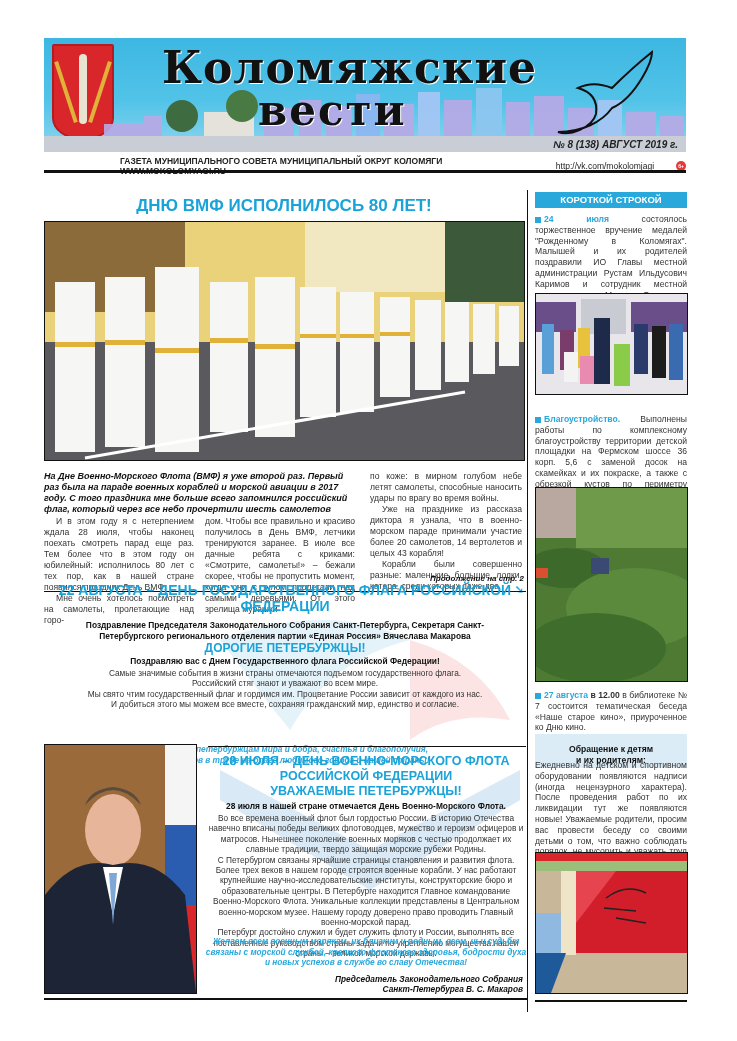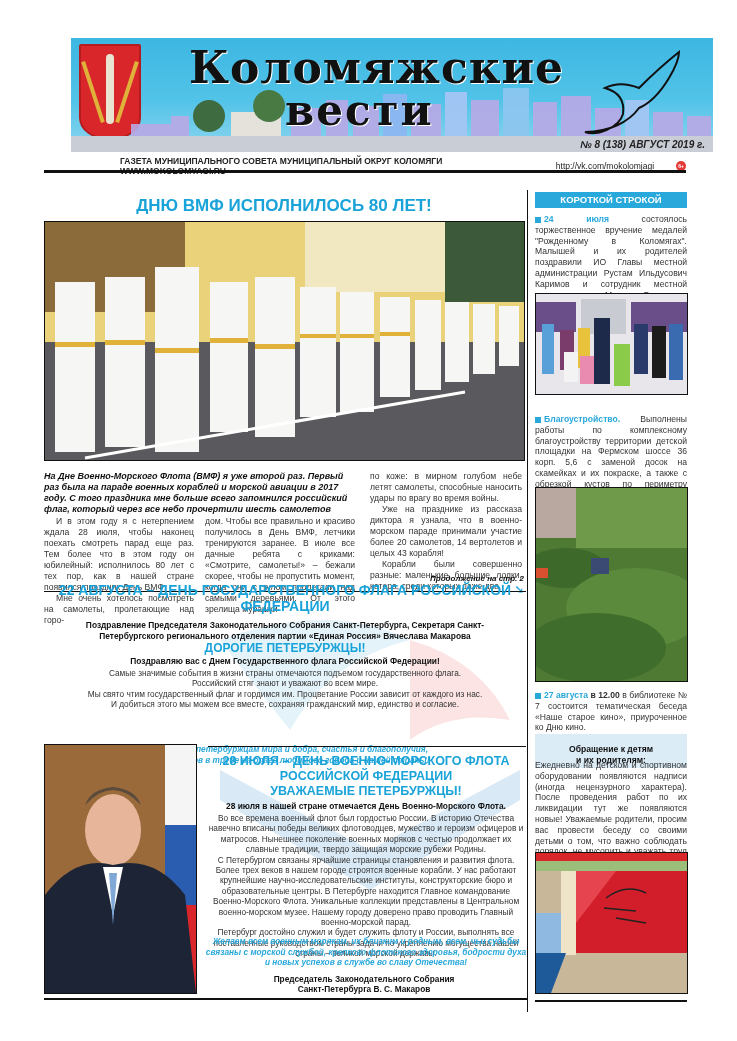--- a/index.html
+++ b/index.html
@@ -1,19 +1,19 @@
 <!DOCTYPE html>
 <html><head>
 <meta charset="utf-8">
 <style>
   html,body{margin:0;padding:0;background:#fff;}
   body{width:737px;height:1041px;position:relative;overflow:hidden;font-family:"Liberation Sans",sans-serif;color:#222;}
   .abs{position:absolute;}
   
-  .masthead{left:44px;top:38px;width:642px;height:114px;background:linear-gradient(180deg,#3db7e2 0%,#52c3e8 55%,#8fd6ef 100%);overflow:hidden;margin-left:27px;}
+  .masthead{left:44px;top:38px;width:642px;height:114px;background:linear-gradient(180deg,#3db7e2 0%,#52c3e8 55%,#8fd6ef 100%);overflow:hidden;}
   .masthead .skyline{position:absolute;left:60px;right:0;bottom:14px;height:52px;}
   .masthead .band{position:absolute;left:0;right:0;bottom:0;height:16px;background:#c9cdd6;}
   .crest{position:absolute;left:8px;top:6px;width:58px;height:92px;background:#d8262b;border:2px solid #b51c20;border-radius:2px 2px 30px 30px / 2px 2px 22px 22px;}
   .crest .feather{position:absolute;left:25px;top:8px;width:8px;height:70px;background:#e9e4d2;border-radius:4px;}
   .crest .sword1{position:absolute;left:10px;top:14px;width:4px;height:64px;background:#e0b23a;transform:rotate(-18deg);}
   .crest .sword2{position:absolute;left:44px;top:14px;width:4px;height:64px;background:#e0b23a;transform:rotate(18deg);}
   .title1{position:absolute;left:118px;top:4px;font-family:"DejaVu Serif",serif;font-size:44px;font-weight:bold;color:#111;letter-spacing:1px;text-shadow:1px 1px 0 #fff;}
   .title2{position:absolute;left:214px;top:48px;font-family:"DejaVu Serif",serif;font-size:42px;font-weight:bold;color:#111;letter-spacing:2px;text-shadow:1px 1px 0 #fff;}
   .dove{position:absolute;right:24px;top:10px;width:110px;height:90px;}
   .issue{position:absolute;right:8px;bottom:2px;font-size:10px;font-weight:bold;font-style:italic;color:#222;}
@@ -24,21 +24,21 @@
   
   .h-blue{color:#1aa3d9;font-weight:bold;text-align:center;}
   .vrule{background:#111;width:2px;}
   .photo{border:1px solid #111;overflow:hidden;}
   .col-text{font-size:8.6px;line-height:11px;text-align:justify;color:#333;}
   .col-text p{margin:0;text-indent:12px;}
   .lead{font-size:9px;line-height:11px;font-weight:bold;font-style:italic;color:#111;}
   .center-text{font-size:8.3px;line-height:10.4px;text-align:center;color:#333;}
   .center-text p{margin:0;}
   .wish{color:#29a8dc;font-weight:bold;font-style:italic;font-size:8.3px;line-height:10.6px;text-align:center;}
-  .sig{font-weight:bold;font-size:8.3px;line-height:10.4px;text-align:center;color:#111;}
+  .sig{font-weight:bold;font-style:italic;font-size:8.3px;line-height:10.4px;text-align:right;color:#111;}
   .side{font-size:8.6px;line-height:10.8px;text-align:justify;color:#333;}
   .bullet{display:inline-block;width:6px;height:6px;background:#29a8dc;margin-right:3px;vertical-align:middle;}
   .hl{color:#29a8dc;font-weight:bold;}
   .flagbg{left:210px;top:600px;width:320px;height:300px;pointer-events:none;}
 </style>
 </head>
 <body>
 
 <div class="abs masthead">
   <div class="crest">

